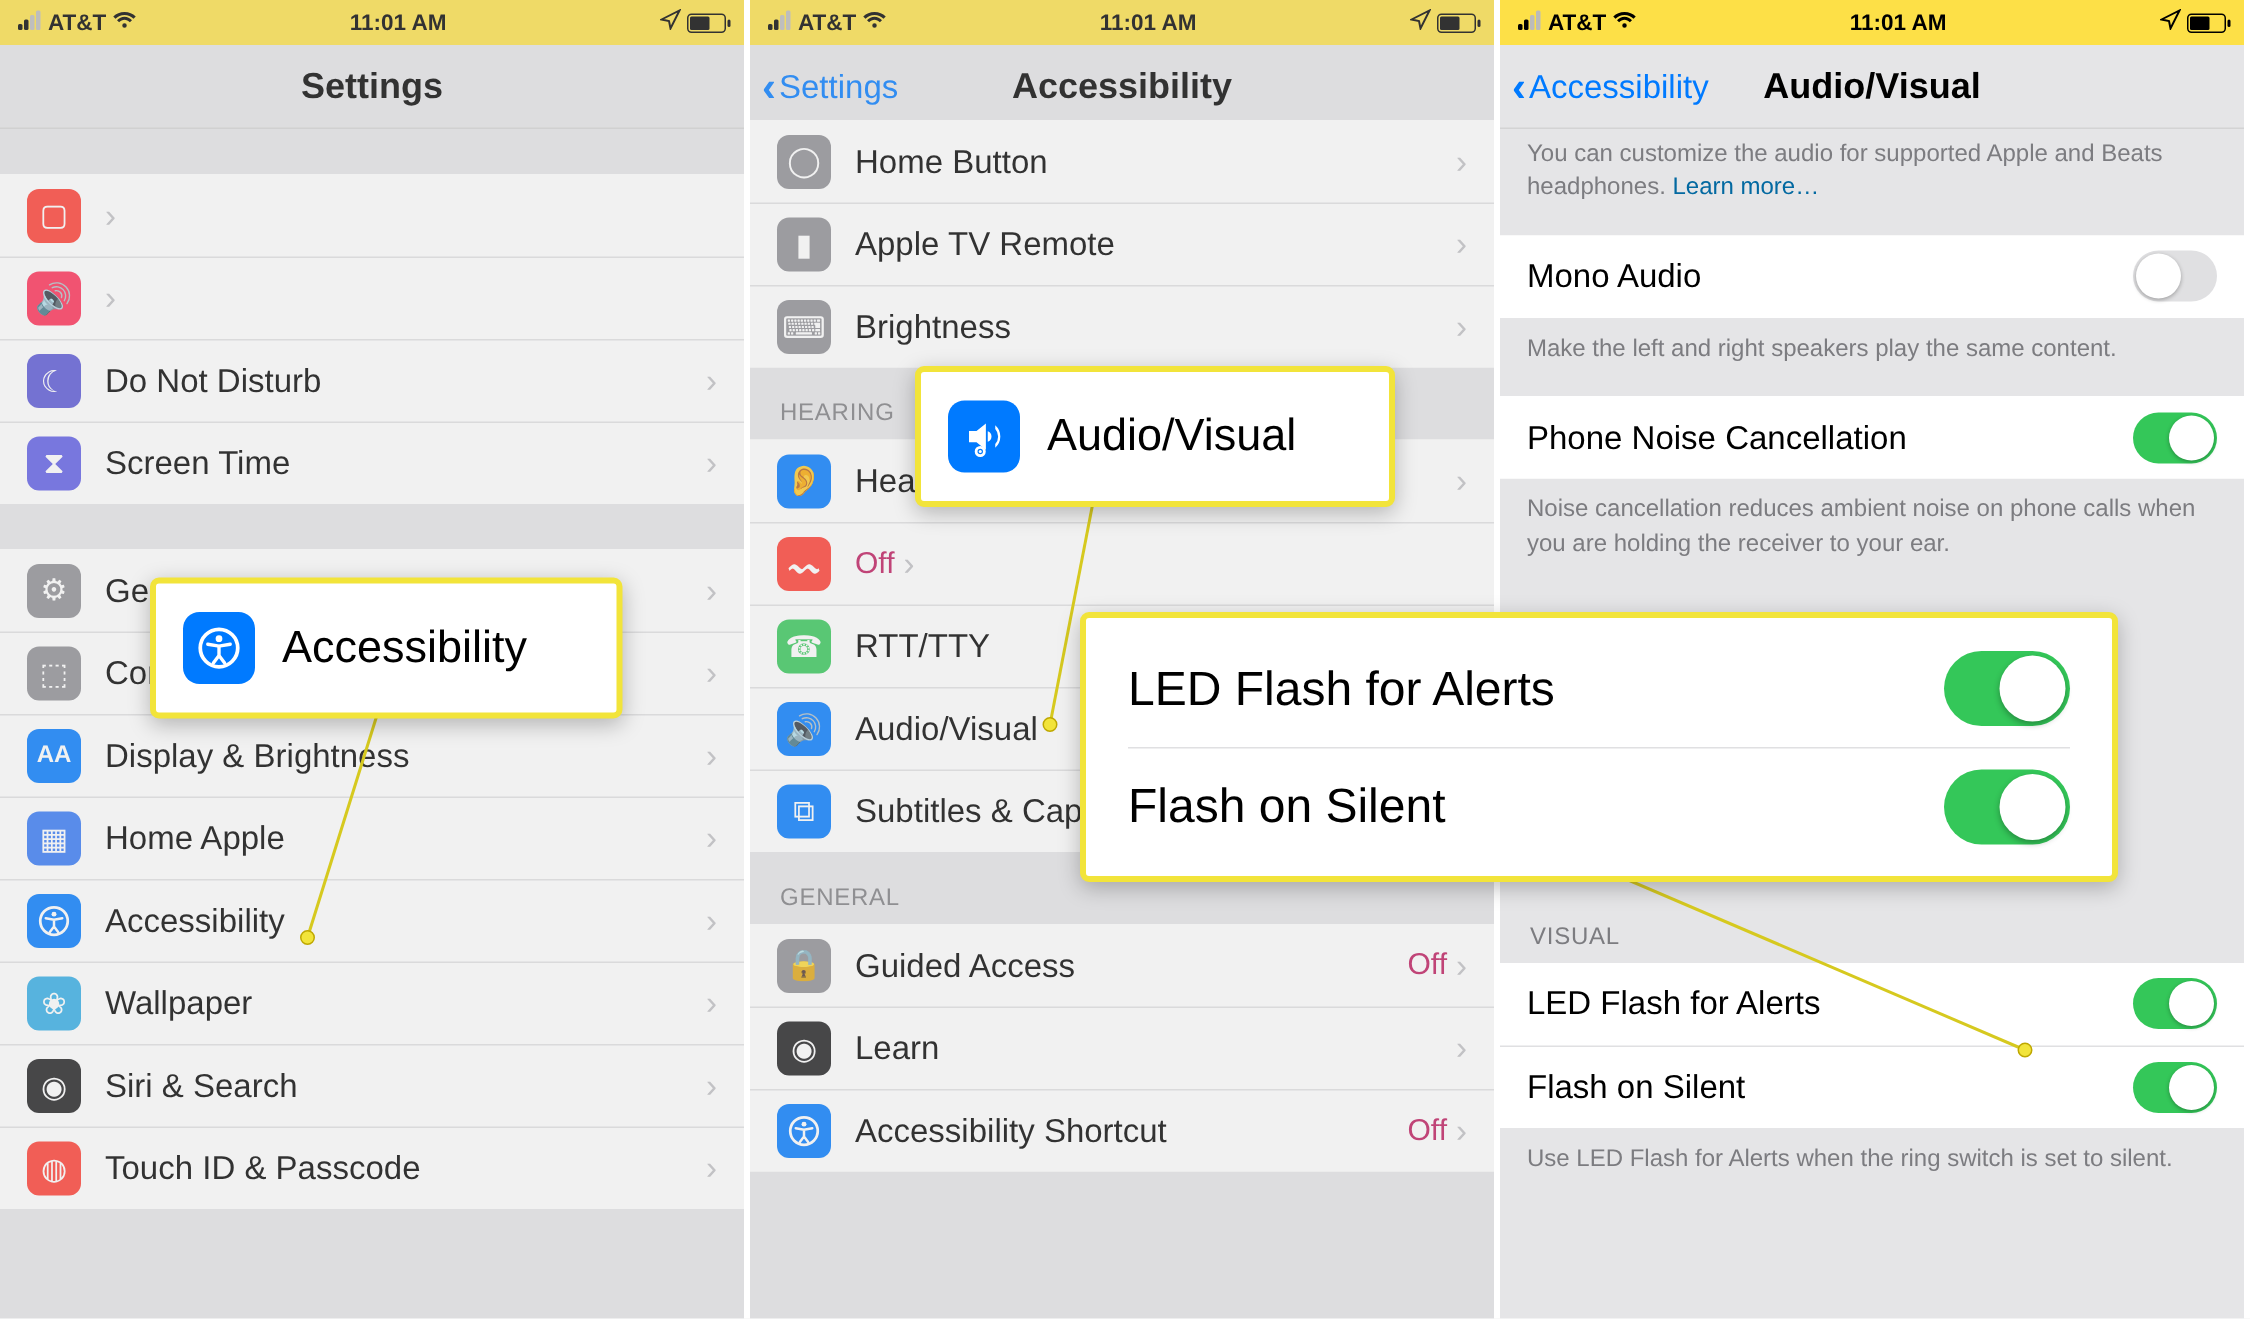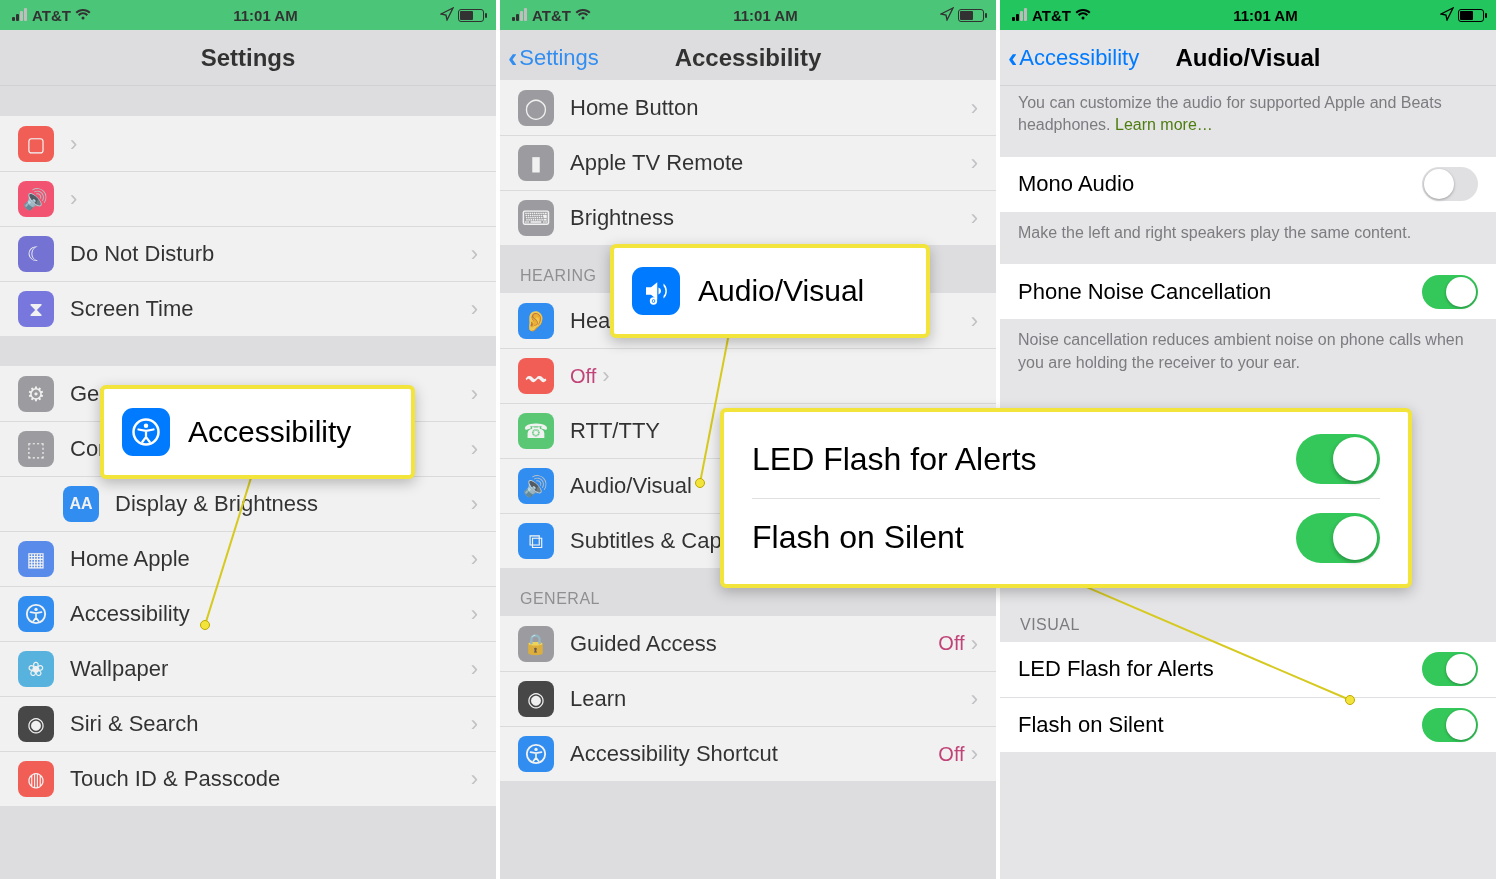--- a/index.html
+++ b/index.html
@@ -27,21 +27,21 @@
     pointer-events: none;
     z-index: 5;
   }
   
   .statusbar {
     display: flex;
     align-items: center;
     justify-content: space-between;
     height: 30px;
     padding: 0 12px;
-    background: #22c55e;
+    background: #fde047;
     font-size: 15px;
     font-weight: 600;
   }
   .sb-left, .sb-right { display: flex; align-items: center; gap: 4px; }
   .sb-time { font-weight: 700; }
   .signal span {
     display:inline-block; width:3px; background:#000; margin-right:1px; border-radius:1px;
   }
   .signal span:nth-child(1){height:4px}
   .signal span:nth-child(2){height:7px}
@@ -107,21 +107,21 @@
   .row .label { font-size: 22px; color:#000; flex:1; }
   .row .value { font-size: 20px; color:#be185d; margin-right:6px; }
   .row .chev-r { color:#c0c0c4; font-size:22px; }
   
   .footer-text {
     font-size: 16px;
     color: #7c7c80;
     padding: 10px 18px 20px;
     line-height: 1.4;
   }
-  .footer-text a { color:#4d7c0f; text-decoration:none; }
+  .footer-text a { color:#0369a1; text-decoration:none; }
   
   .toggle {
     width: 56px; height: 34px; border-radius: 17px; position:relative;
     background:#e0e0e2;
   }
   .toggle.on { background:#34c759; }
   .toggle .knob {
     position:absolute; top:2px; width:30px;height:30px;border-radius:50%;
     background:#fff; box-shadow:0 1px 3px rgba(0,0,0,0.3);
   }
@@ -225,21 +225,21 @@
       <div class="icon bg-gray">⚙</div>
       <span class="label">General</span>
       <span class="chev-r">›</span>
     </div>
     <div class="row">
       <div class="icon bg-gray">⬚</div>
       <span class="label">Control Center</span>
       <span class="chev-r">›</span>
     </div>
     <div class="row">
-      <div class="icon bg-blue" style="font-weight:700;font-size:16px;margin-left:45px;">AA</div>
+      <div class="icon bg-blue" style="font-weight:700;font-size:16px;">AA</div>
       <span class="label">Display &amp; Brightness</span>
       <span class="chev-r">›</span>
     </div>
     <div class="row">
       <div class="icon bg-dblue">▦</div>
       <span class="label">Home Apple</span>
       <span class="chev-r">›</span>
     </div>
     <div class="row">
       <div class="icon bg-blue">
@@ -475,20 +475,21 @@
           <div class="knob"></div>
         </div>
     </div>
     <div class="row">
       <span class="label">Flash on Silent</span>
       <div class="toggle on">
           <div class="knob"></div>
         </div>
     </div>
   </div>
+  <div class="footer-text">Use LED Flash for Alerts when the ring switch is set to silent.</div>
 </div>
 
 <div class="callout" style="position:absolute;left:720px;top:408px;width:692px;padding:8px 28px;">
   <div class="crow" style="height:78px">
     <span class="clabel" style="font-size:32px">LED Flash for Alerts</span>
     <div class="ctoggle">
         <div class="knob"></div>
       </div>
   </div>
   <div class="crow" style="height:78px">

